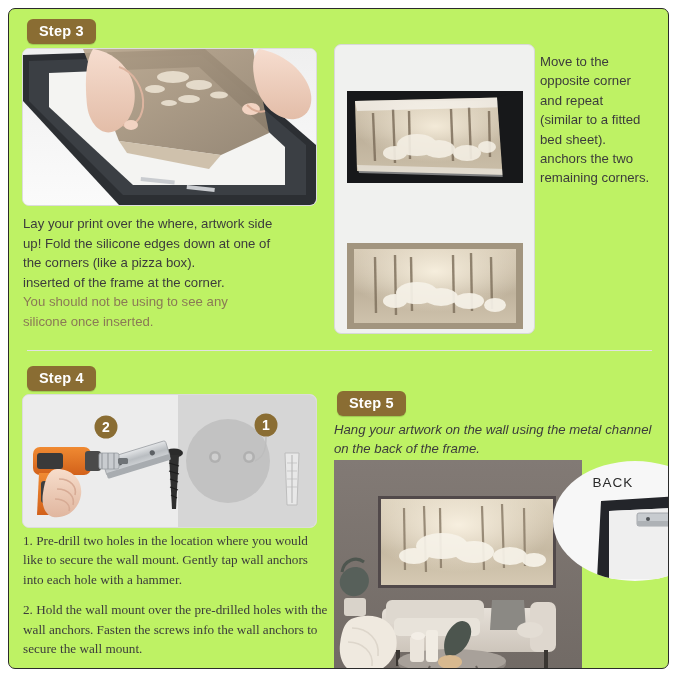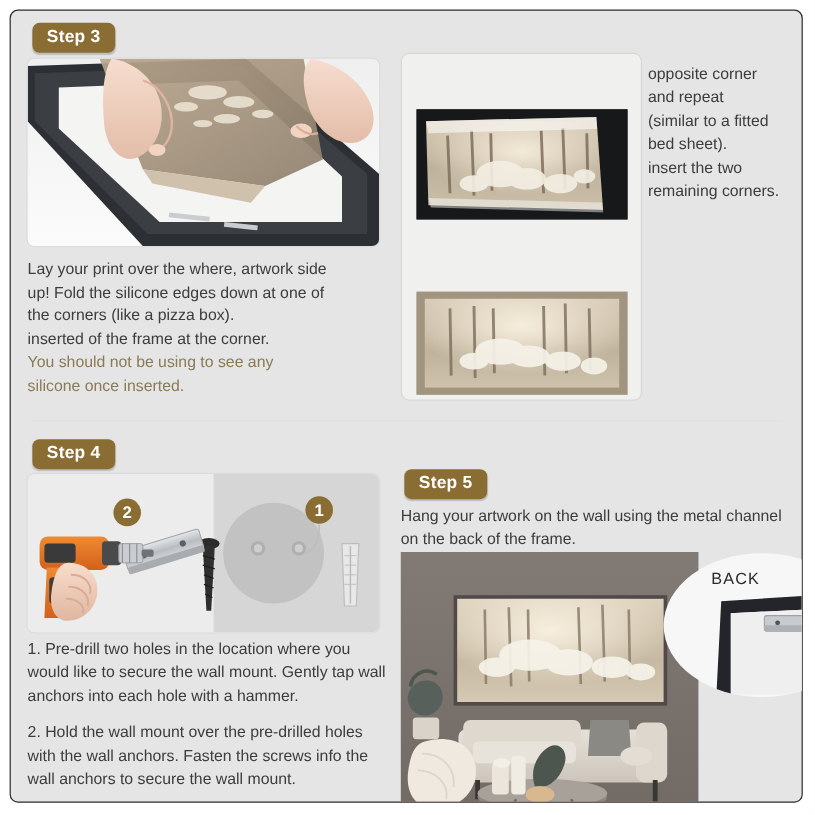--- a/index.html
+++ b/index.html
@@ -3,21 +3,21 @@
 <meta charset="utf-8">
 <style>
   html,body{margin:0;padding:0;background:#fff;}
   body{
     width:679px;height:679px;overflow:hidden;
     font-family:"Liberation Sans","DejaVu Sans",sans-serif;
     color:#3a3a3a;
   }
   .page{
     position:absolute;left:8px;top:8px;width:661px;height:661px;
-    border:1.4px solid #2b2b2b;border-radius:7px;background:#e5e5e5;
+    border:1.4px solid #2b2b2b;border-radius:7px;background:#bef264;
     box-sizing:border-box;overflow:hidden;
   }
 
   
   .step-badge{
     display:inline-block;background:#8a6d33;color:#fff;
     font-size:14.5px;font-weight:700;letter-spacing:.2px;
     padding:4px 12px 5px 12px;border-radius:6px;
     box-shadow:0 1px 1px rgba(0,0,0,.18);
   }
@@ -51,30 +51,30 @@
 
   
   .sec4{position:absolute;left:0;top:354px;width:330px;height:316px;}
   .badge4{position:absolute;left:18px;top:3px;}
   .photo4{
     position:absolute;left:13px;top:31px;width:293px;height:132px;
     border:1px solid #dcdcdc;border-radius:7px;overflow:hidden;background:#e9e9e9;
   }
   .cap4{
     position:absolute;left:14px;top:168px;width:305px;
-    font-size:13.2px;line-height:19.4px;color:#3c3c3c;
+    font-size:13.2px;line-height:19.4px;color:#3c3c3c;font-family:Liberation Serif, serif;
   }
   .cap4 p{margin:0 0 11px 0;}
 
   
   .sec5{position:absolute;left:322px;top:345px;width:339px;height:316px;margin-top:34px;}
   .badge5{position:absolute;left:6px;top:3px;}
   .cap5{
     position:absolute;left:3px;top:32px;width:320px;
-    font-size:13.2px;line-height:19.4px;color:#3c3c3c;
+    font-size:13.2px;line-height:19.4px;color:#3c3c3c;font-style:italic;
   }
   .photo5{
     position:absolute;left:3px;top:72px;width:248px;height:240px;
     overflow:hidden;background:#7d7570;
   }
   .back-circle{
     position:absolute;left:222px;top:73px;width:120px;height:120px;
     border-radius:50%;background:#f7f7f7;overflow:hidden;padding-left:44px;
   }
   .back-label{
@@ -225,25 +225,26 @@
               <ellipse cx="94" cy="54" rx="17" ry="9"></ellipse>
             <ellipse cx="122" cy="58" rx="15" ry="8"></ellipse>
               <ellipse cx="48" cy="58" rx="12" ry="7"></ellipse>
             <ellipse cx="148" cy="62" rx="11" ry="7"></ellipse>
           </g>
         </svg>
       </div>
     </div>
 
     <div class="cap3r">
+      <div>Move to the</div>
       <div>opposite corner</div>
       <div>and repeat</div>
       <div>(similar to a fitted</div>
       <div>bed sheet).</div>
-      <div>insert the two</div>
+      <div>anchors the two</div>
       <div>remaining corners.</div>
     </div>
   </div>
 
   <div class="divider"></div>
 
   <div class="sec4">
     <div class="badge4">
       <span class="step-badge">Step 4</span>
     </div>

